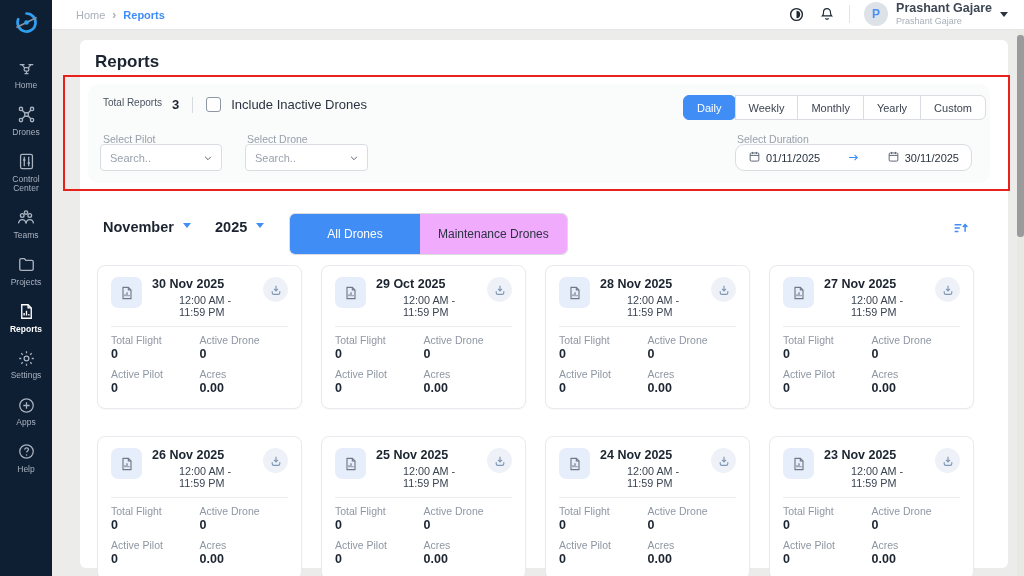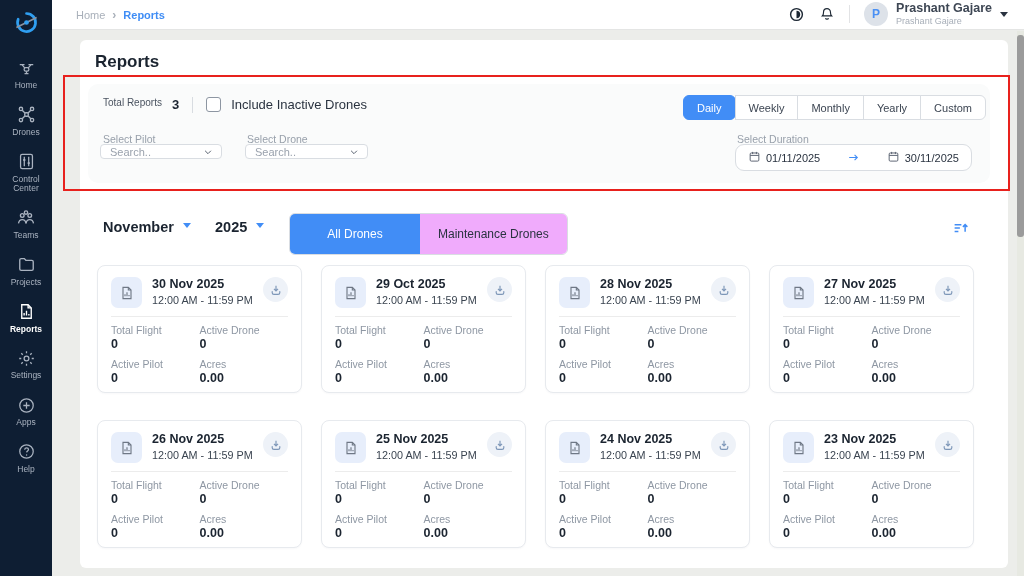--- a/index.html
+++ b/index.html
@@ -46,21 +46,21 @@
   .checkbox { width:15px; height:15px; border:1.5px solid #8d96a2; border-radius:3px; background:#fff; cursor:pointer; }
   .include-lbl { font-size:13px; color:#2a3340; cursor:pointer; }
 
   .period-tabs { position:absolute; right:4px; top:11px; display:flex; }
   .ptab { font-family:inherit; font-size:11px; color:#3c4552; background:#fff; border:1px solid #d9dde2; height:25px; padding:0 13px; margin-left:-1px; cursor:pointer; }
   .ptab:first-child { border-radius:6px 0 0 6px; margin-left:0; }
   .ptab:last-child { border-radius:0 6px 6px 0; }
   .ptab.active { background:#418df6; border-color:#418df6; color:#fff; border-radius:6px; }
 
   .fc-label { position:absolute; font-size:10.5px; color:#98a0ab; top:49px; }
-  .sel-box { position:absolute; top:60px; height:15px; background:#fff; border:1px solid #d9dde2; border-radius:4px; display:flex; align-items:center; padding:0 8px 0 9px; cursor:pointer;gap:36px; }
+  .sel-box { position:absolute; top:60px; height:27px; background:#fff; border:1px solid #d9dde2; border-radius:4px; display:flex; align-items:center; padding:0 8px 0 9px; cursor:pointer;gap:36px; }
   .sel-box input { border:none; outline:none; width:100%; font-size:11px; color:#2a3340; font-family:inherit; background:transparent; }
   .sel-box input::placeholder { color:#9aa2ad; }
   .sel-chevron { flex:0 0 auto; display:flex; }
 
   .duration-box { position:absolute; left:647px; top:60px; width:237px; height:27px; background:#fff; border:1px solid #d9dde2; border-radius:9px; display:flex; align-items:center; justify-content:space-between; padding:0 12px; }
   .date-field { display:flex; align-items:center; gap:5px; font-size:11px; color:#2a3340; cursor:pointer; }
   .range-arrow { color:#418df6; display:flex; }
 
   
   .month-select,.year-select { position:absolute; top:219px; display:flex; align-items:flex-start; gap:9px; cursor:pointer; z-index:5; }
@@ -69,26 +69,26 @@
   .caret-blue { width:0; height:0; border:4px solid transparent; border-top:5px solid #418df6; margin-top:4px; }
 
   .view-tabs { position:absolute; left:289px; top:213px; height:42px; display:flex; border:1px solid #d9dde2; border-radius:6px; overflow:hidden; background:#fff; z-index:5; }
   .vtab { font-family:inherit; font-size:12px; border:none; background:#f0abfc; color:#2a3340; padding:0 18px; min-width:130px; cursor:pointer; }
   .vtab.active { background:#418df6; color:#fff; }
 
   .sort-btn { position:absolute; left:952px; top:219px; cursor:pointer; z-index:5; }
 
   
   .cards-grid { position:absolute; left:97px; top:265px; width:880px; display:grid; grid-template-columns:repeat(4,205px); column-gap:19px; row-gap:27px; z-index:5; }
-  .report-card { background:#fff; border:1px solid #e7eaee; border-radius:8px; height:128px; padding:11px 13px 10px; box-shadow:0 1px 2px rgba(20,30,50,.03); cursor:pointer; }
+  .report-card { background:#fff; border:1px solid #e7eaee; border-radius:8px; height:144px; padding:11px 13px 10px; box-shadow:0 1px 2px rgba(20,30,50,.03); cursor:pointer; }
   .card-head { display:flex; align-items:flex-start; gap:10px; }
   .doc-box { width:31px; height:31px; background:#e7eefb; border-radius:7px; display:flex; align-items:center; justify-content:center; flex:0 0 auto; }
   .card-title { flex:1; }
   .card-date { font-size:12.5px; font-weight:bold; color:#1b2430; }
-  .card-time { font-size:10.8px; color:#3a4450; margin-top:3px; }
+  .card-time { font-size:10.8px; color:#3a4450; margin-top:3px;margin-left:27px; }
   .dl-btn { width:25px; height:25px; border-radius:50%; background:#eef2f8; display:flex; align-items:center; justify-content:center; flex:0 0 auto; cursor:pointer; }
   .card-divider { border-bottom:1px solid #ececec; margin:8px 0 7px; }
   .card-stats { display:grid; grid-template-columns:1fr 1fr; row-gap:7px; }
   .stat-label { font-size:10.5px; color:#8e97a3; }
   .stat-value { font-size:12.5px; font-weight:bold; color:#1b2430; margin-top:1px; }
 
   
   .scroll-track { position:absolute; right:0; top:31px; width:7px; height:545px; background:#e7e9e2; z-index:40; }
   .scroll-thumb { position:absolute; top:4px; left:0; width:7px; height:202px; background:#9b9b9b; border-radius:3px; cursor:pointer; }
 </style>

